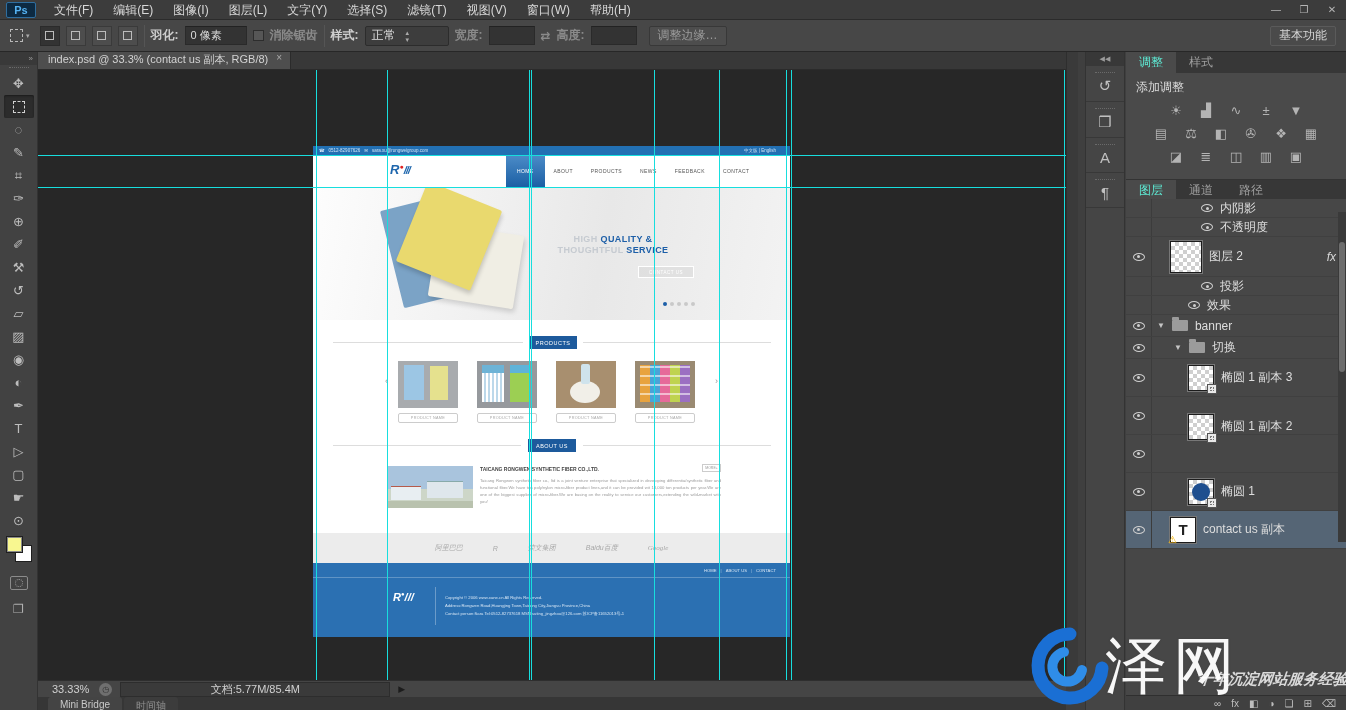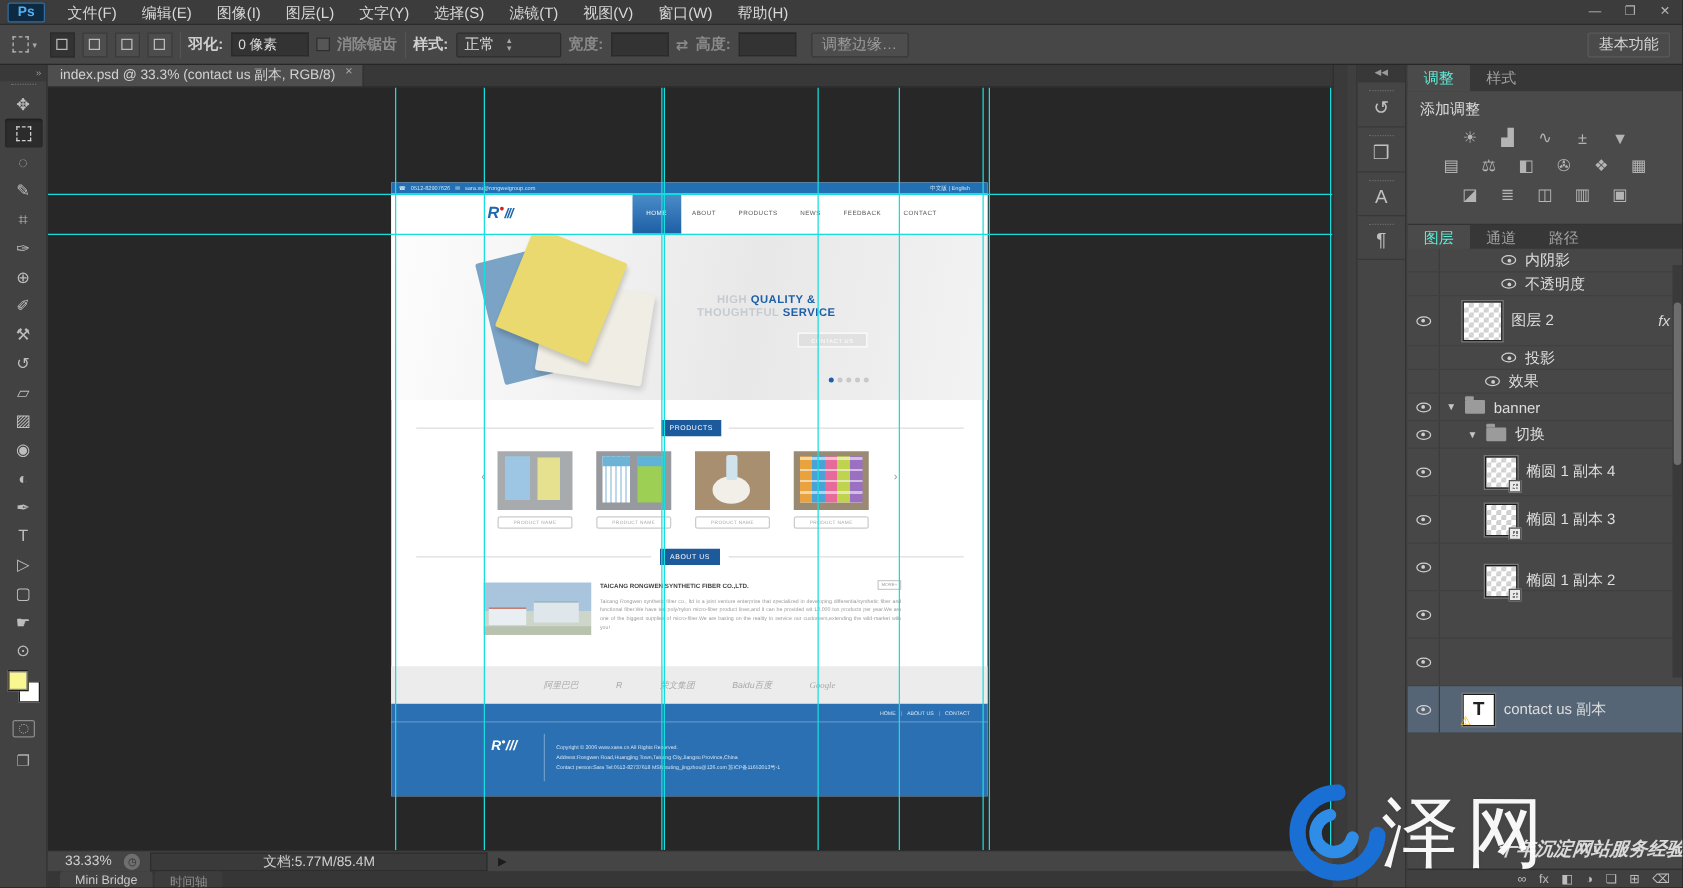--- a/index.html
+++ b/index.html
@@ -638,31 +638,20 @@
           </div>
         </div>
         <div class="lrow" style="height: 38px;">
           <div class="eyecol">
             <span class="eye"></span>
           </div>
           <div class="lbody" style="padding-left: 36px;">
             <div class="thumb t26">
               <span class="vbadge"></span>
             </div>
-            <span class="llabel">椭圆 1 副本 4</span>
-          </div>
-        </div>
-        <div class="lrow" style="height: 38px;">
-          <div class="eyecol">
-            <span class="eye"></span>
-          </div>
-          <div class="lbody" style="padding-left: 36px;">
-            <div class="thumb t26">
-              <span class="vbadge"></span>
-            </div>
             <span class="llabel">椭圆 1 副本 3</span>
           </div>
         </div>
         <div class="lrow" style="height: 38px;">
           <div class="eyecol">
             <span class="eye"></span>
           </div>
           <div class="lbody" style="padding-left: 36px; margin-top: 22px;">
             <div class="thumb t26">
               <span class="vbadge"></span>
@@ -671,20 +660,26 @@
           </div>
         </div>
         <div class="lrow" style="height: 38px;">
           <div class="eyecol">
             <span class="eye"></span>
           </div>
         </div>
         <div class="lrow" style="height: 38px;">
           <div class="eyecol">
             <span class="eye"></span>
+          </div>
+          <div class="lbody" style="padding-left: 36px;">
+            <div class="thumb t26 circle">
+              <span class="vbadge"></span>
+            </div>
+            <span class="llabel">椭圆 1</span>
           </div>
         </div>
         <div class="lrow sel" style="height: 38px;">
           <div class="eyecol">
             <span class="eye"></span>
           </div>
           <div class="lbody" style="padding-left: 18px;">
             <div class="thumb t26 text">
               <span class="tt">T</span>
               <span class="warn">⚠</span>

